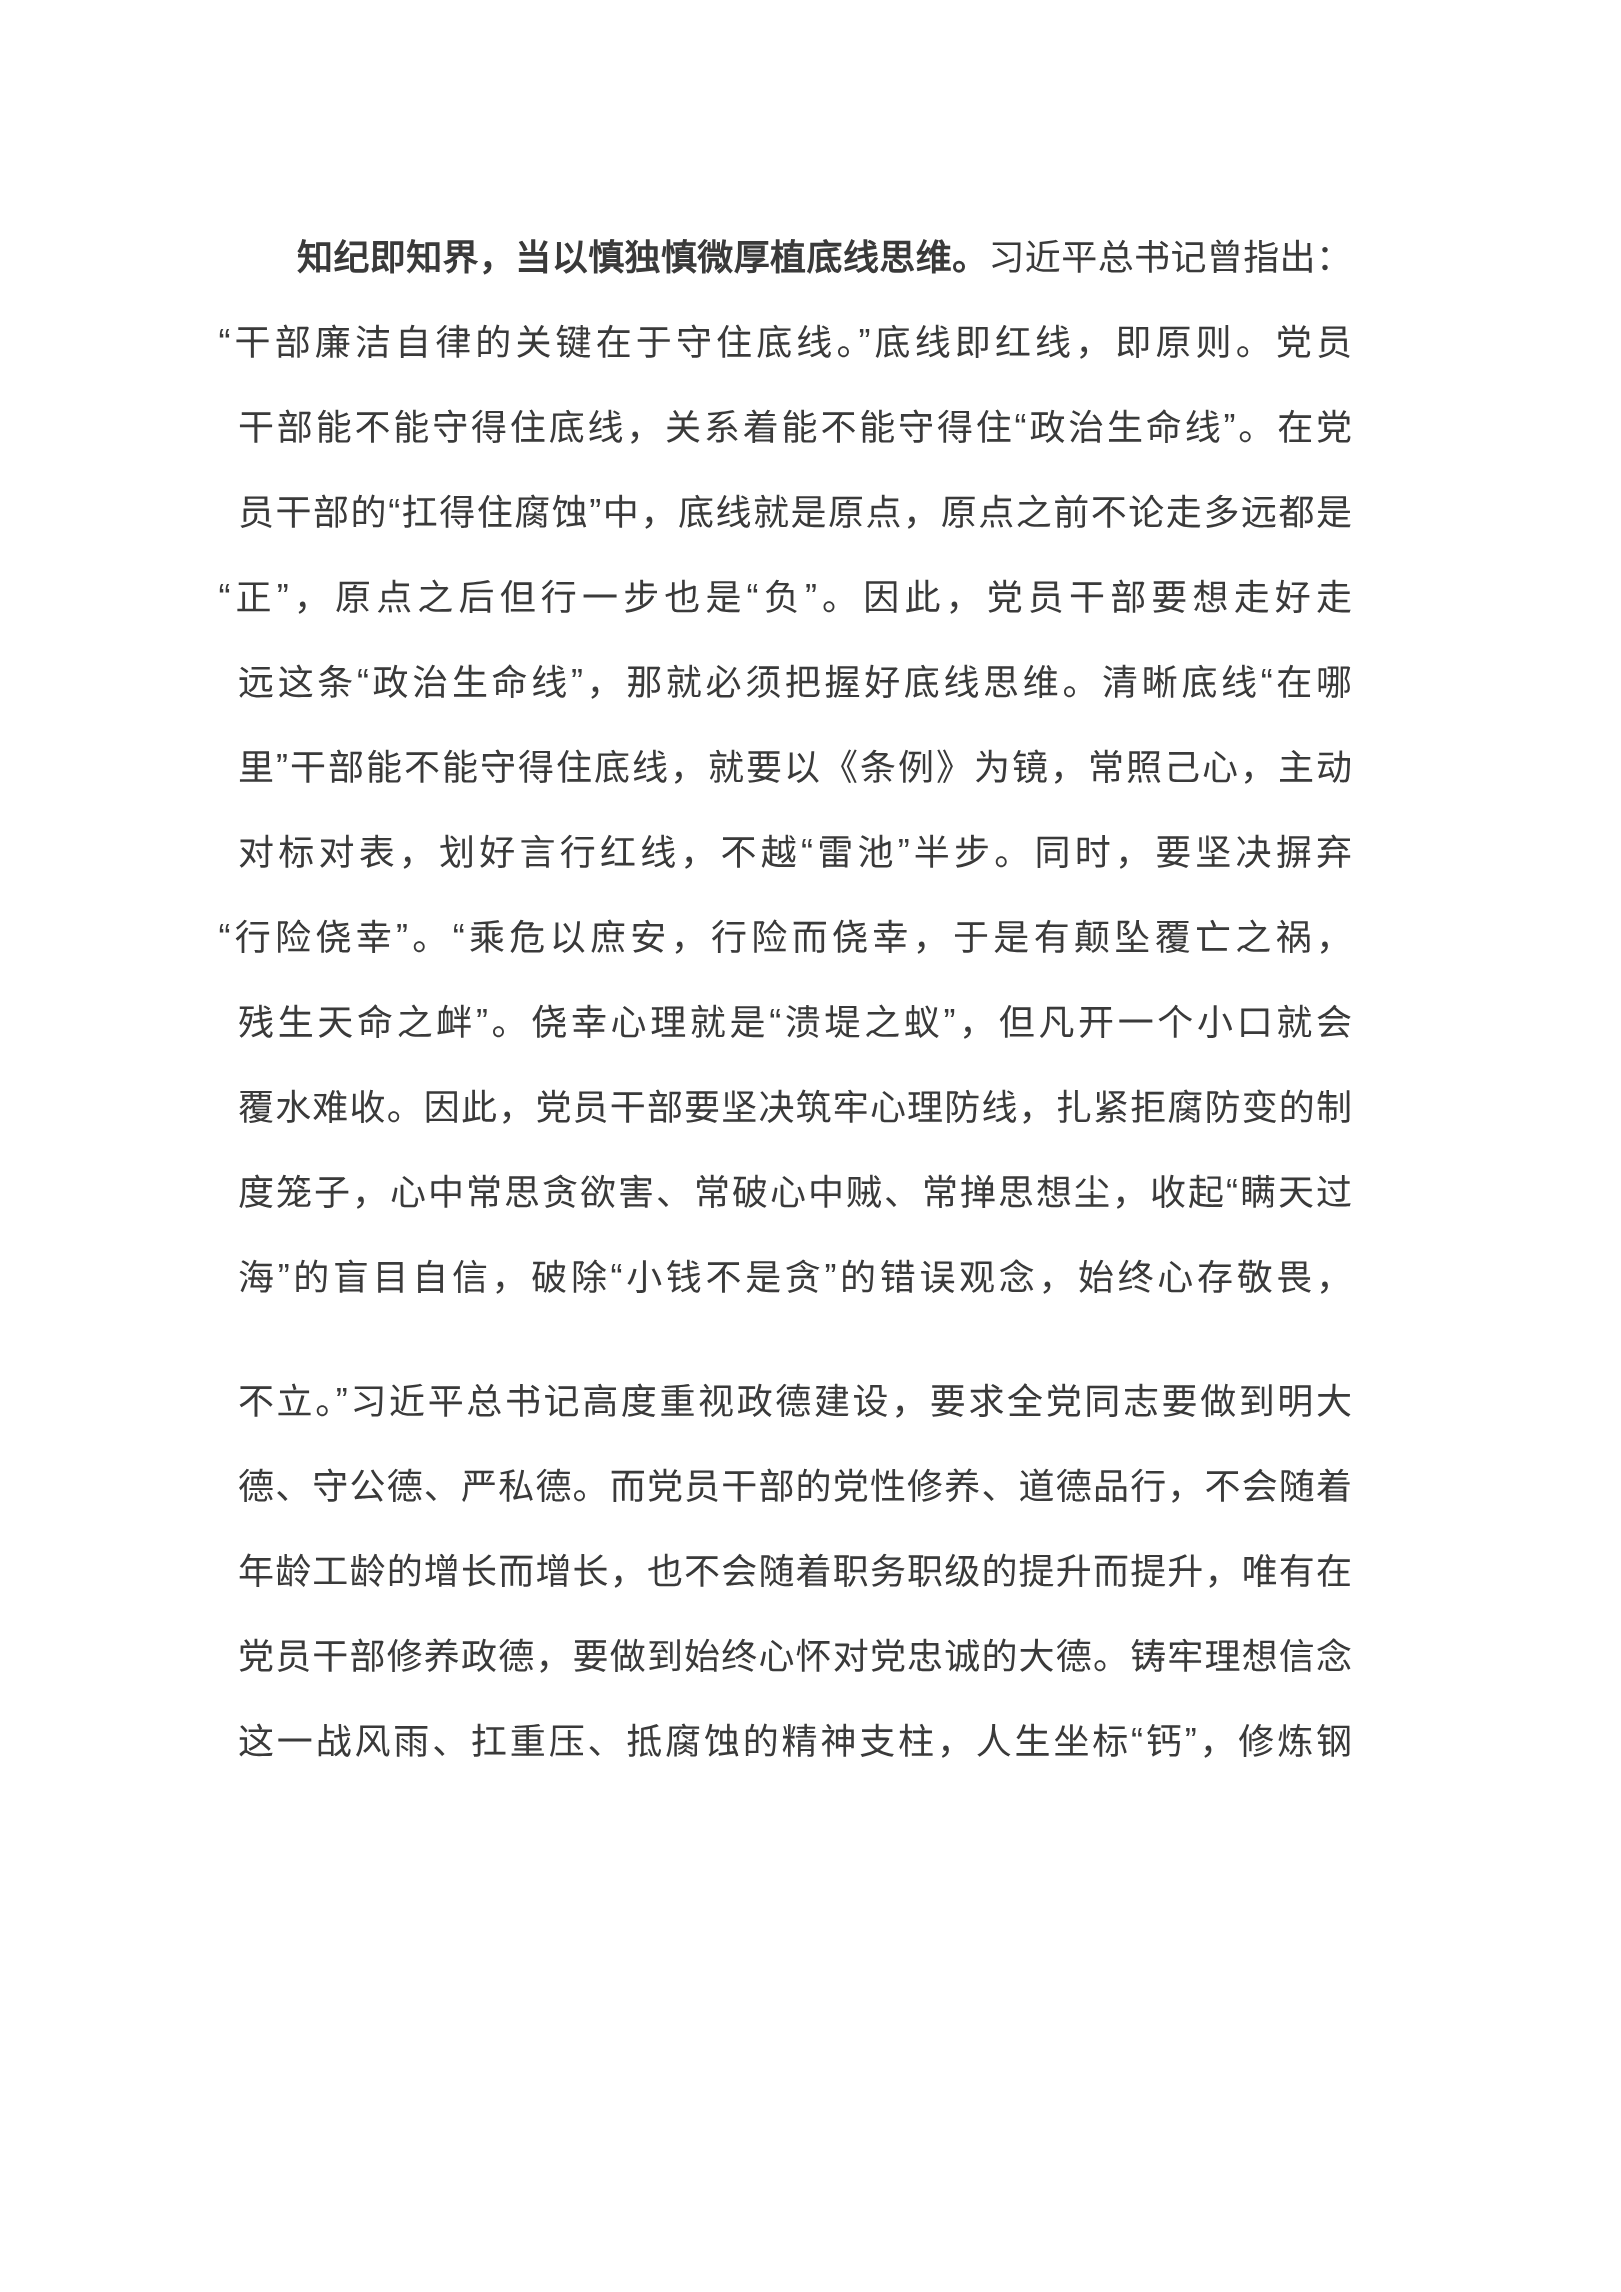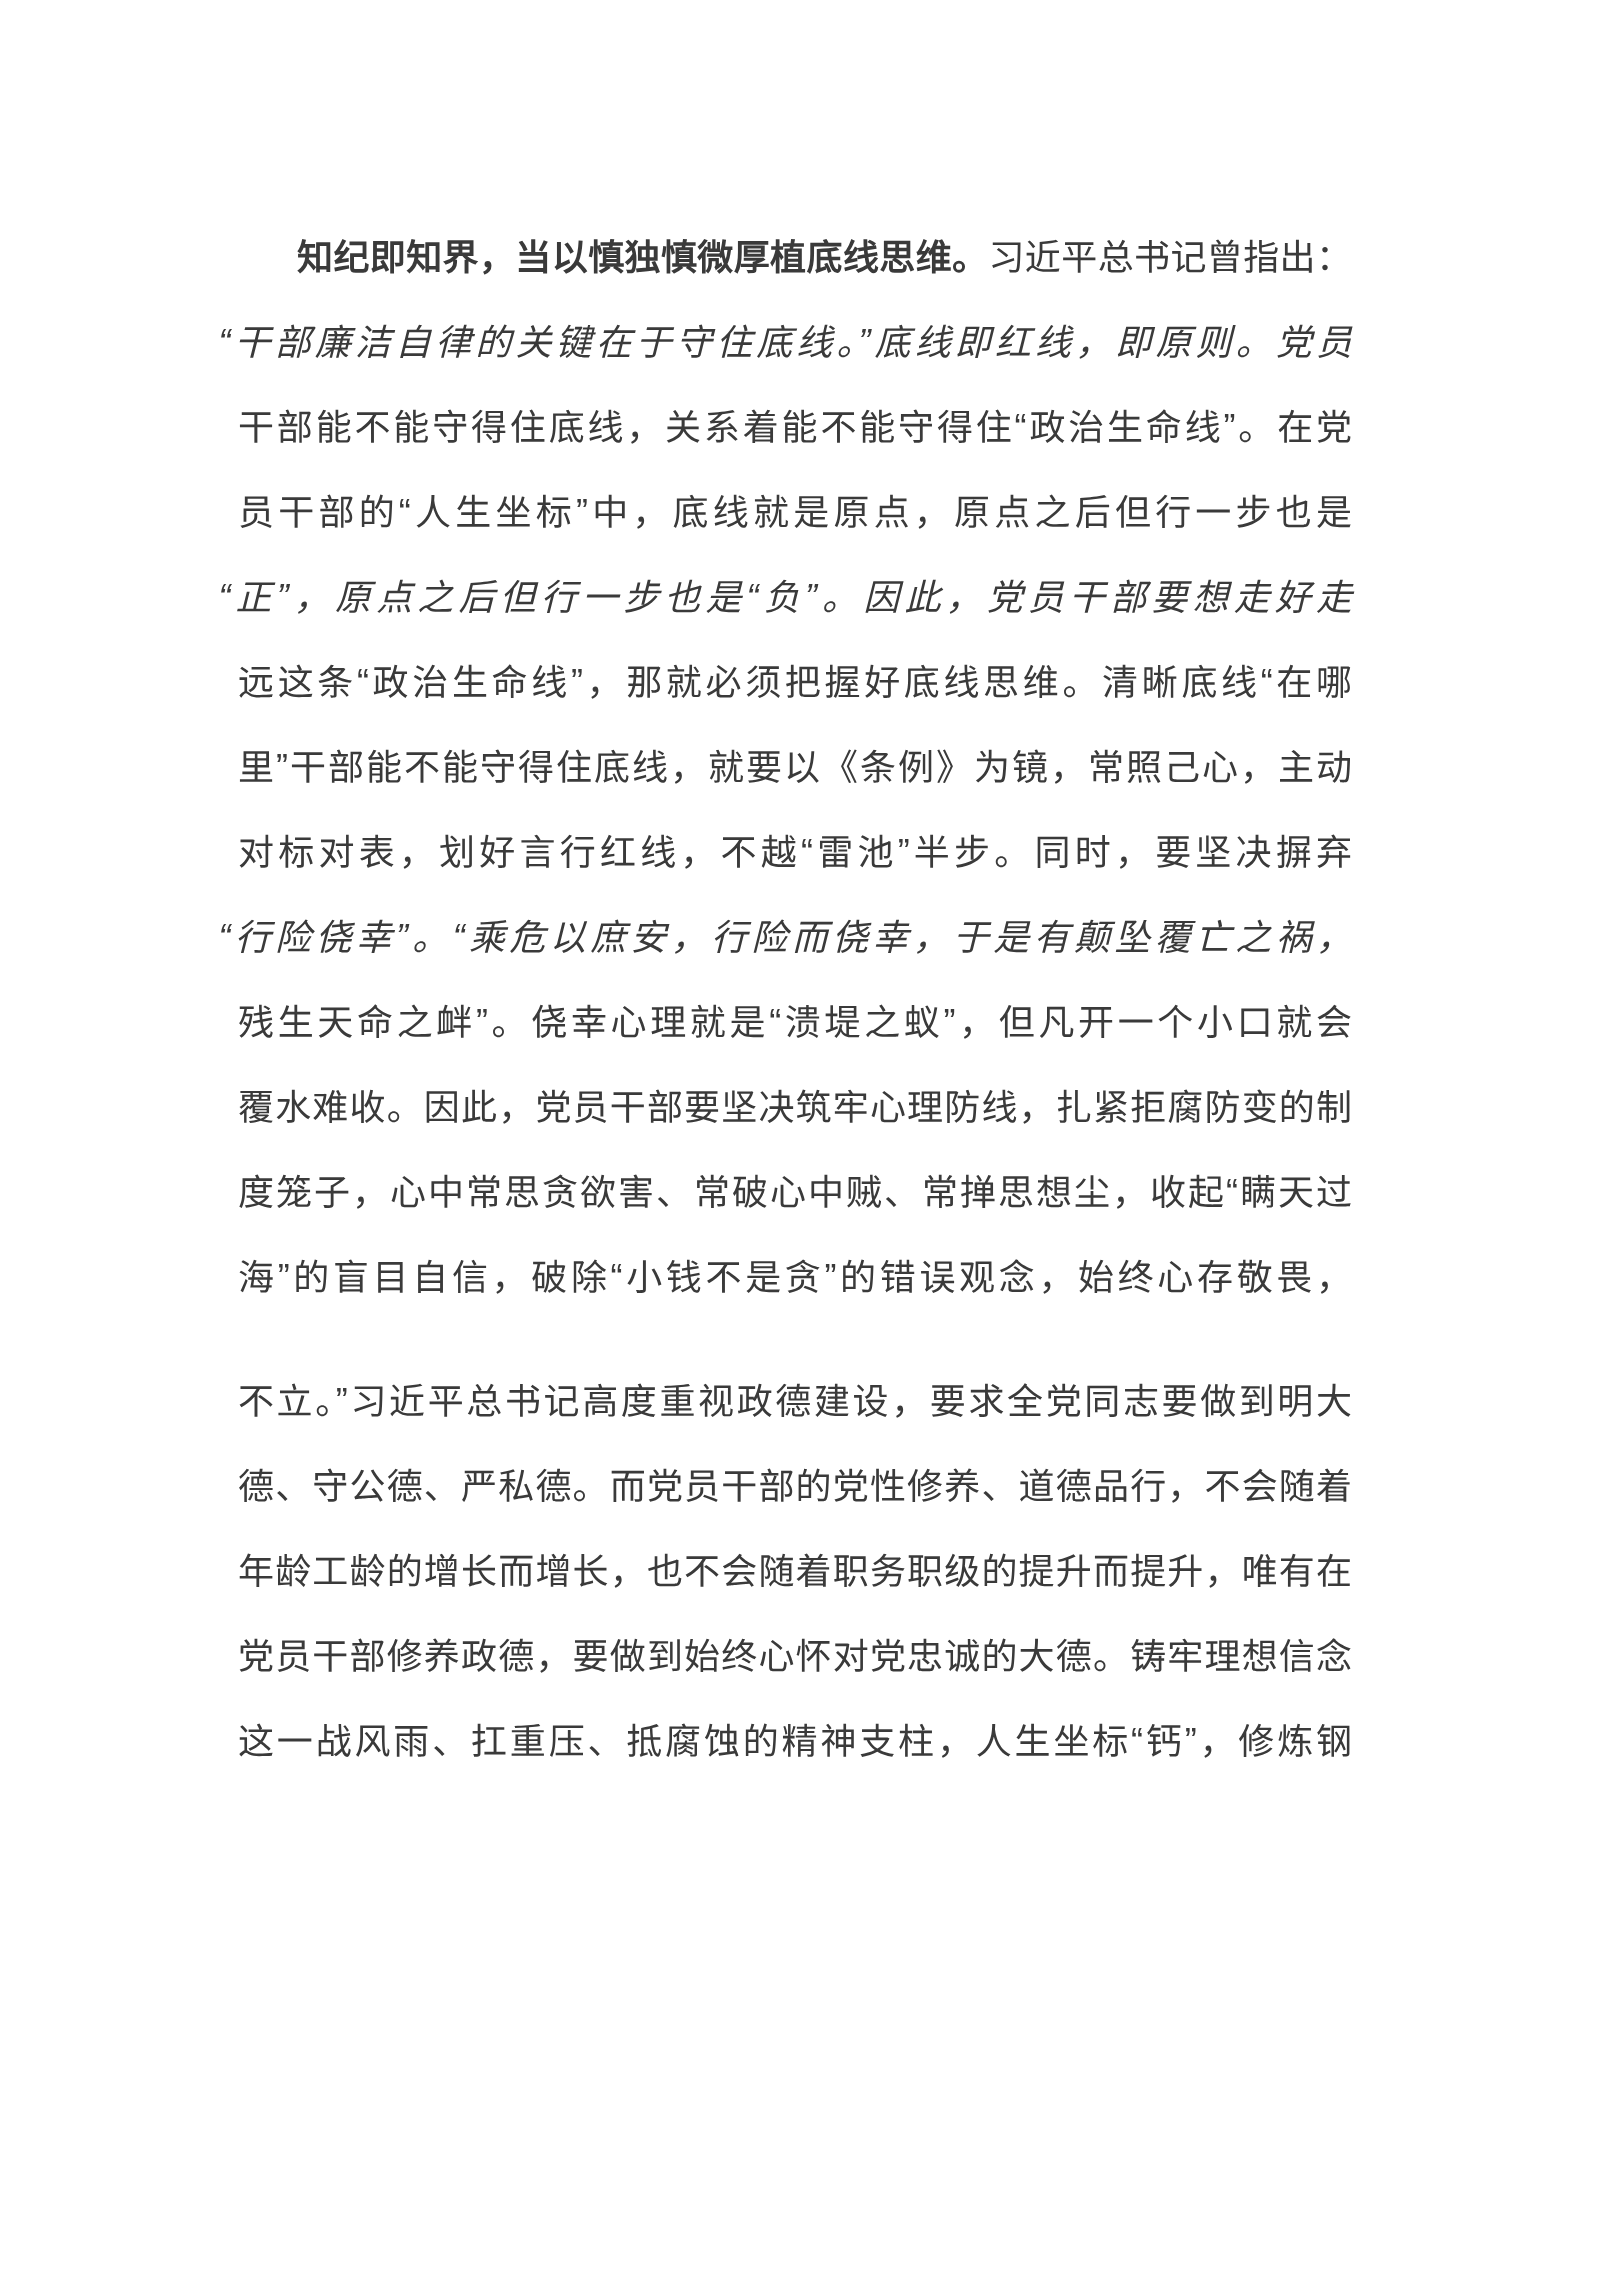--- a/index.html
+++ b/index.html
@@ -26,35 +26,35 @@
     font-size: 36px;
     line-height: 85px;
     height: 85px;
     color: #3a3a3a;
     text-align: justify;
     text-align-last: justify;
     white-space: normal;
     overflow: visible;
   }
   .line.first-line { text-indent: 59px; }
-  .line.hang-quote { margin-left: -19.6px; font-style: italic; }
+  .line.hang-quote { margin-left: -19.6px; }
   .line.para-end { text-align-last: left; }
   .seg { font-weight: 400; }
   .seg.bold { font-weight: 700; }
 </style>
 </head>
 <body style="color: rgb(58, 58, 58); background: rgb(255, 255, 255);">
 
 <div class="page">
   <div class="doc-content">
       <div class="paragraph">
         <div class="line first-line"><span class="seg bold">知纪即知界，当以慎独慎微厚植底线思维。</span><span class="seg">习近平总书记曾指出：</span></div>
         <div class="line hang-quote"><span class="seg">“干部廉洁自律的关键在于守住底线。”底线即红线，即原则。党员</span></div>
         <div class="line"><span class="seg">干部能不能守得住底线，关系着能不能守得住“政治生命线”。在党</span></div>
-        <div class="line"><span class="seg">员干部的“人生坐标”中，底线就是原点，原点之后但行一步也是</span></div>
+        <div class="line"><span class="seg">员干部的“扛得住腐蚀”中，底线就是原点，原点之前不论走多远都是</span></div>
         <div class="line hang-quote"><span class="seg">“正”，原点之后但行一步也是“负”。因此，党员干部要想走好走</span></div>
         <div class="line"><span class="seg">远这条“政治生命线”，那就必须把握好底线思维。清晰底线“在哪</span></div>
         <div class="line"><span class="seg">里”干部能不能守得住底线，就要以《条例》为镜，常照己心，主动</span></div>
         <div class="line"><span class="seg">对标对表，划好言行红线，不越“雷池”半步。同时，要坚决摒弃</span></div>
         <div class="line hang-quote"><span class="seg">“行险侥幸”。“乘危以庶安，行险而侥幸，于是有颠坠覆亡之祸，</span></div>
         <div class="line"><span class="seg">残生天命之衅”。侥幸心理就是“溃堤之蚁”，但凡开一个小口就会</span></div>
         <div class="line"><span class="seg">覆水难收。因此，党员干部要坚决筑牢心理防线，扎紧拒腐防变的制</span></div>
         <div class="line"><span class="seg">度笼子，心中常思贪欲害、常破心中贼、常掸思想尘，收起“瞒天过</span></div>
         <div class="line"><span class="seg">海”的盲目自信，破除“小钱不是贪”的错误观念，始终心存敬畏，</span></div>
       </div>

